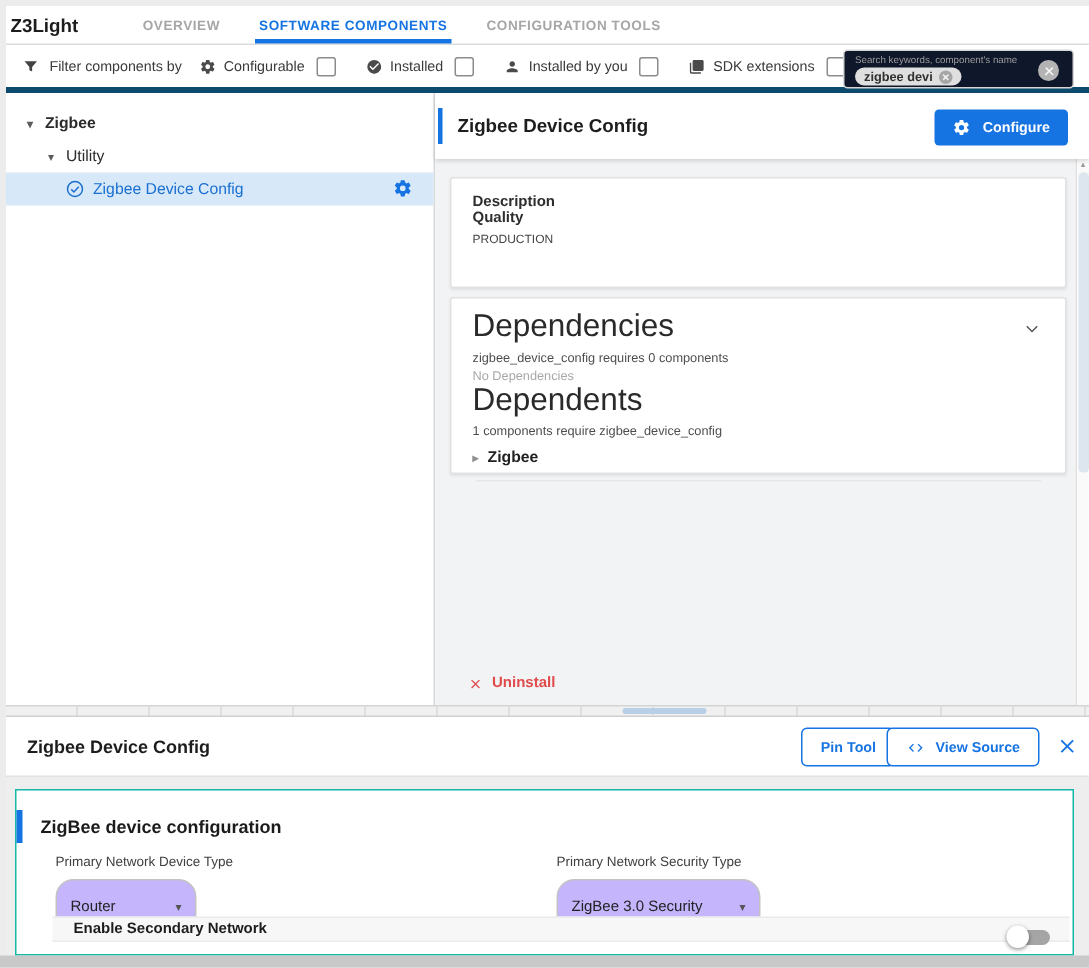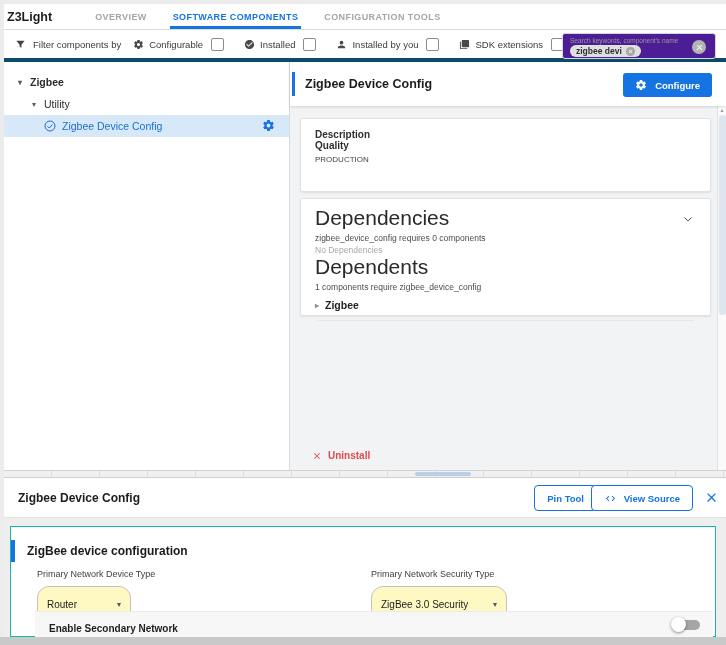--- a/index.html
+++ b/index.html
@@ -21,21 +21,21 @@
   .filterbar { position:absolute; left:4px; top:30px; right:0; height:32px; background:#fff;
                border-bottom:4px solid #0c4a6e; display:flex; align-items:center;
                font-size:9.5px; color:#3a3a3a; }
   .funnel-wrap { margin-left:11px; color:#424242; }
   .fb-label { margin:0 12px 0 7px; }
   .fgroup { display:flex; align-items:center; margin-right:20px; }
   .fgroup .gicon { color:#4a4a4a; margin-right:5px; }
   .checkbox { width:13px; height:13px; border:1.5px solid #8c8c8c; border-radius:2px;
               margin-left:8px; background:#fff; cursor:pointer; }
   .searchbox { position:absolute; right:10px; top:3px; width:154px; height:26px;
-               background:#4c1d95; border:1px solid #d6d6d6; border-radius:3px; padding:3px 7px; }
+               background:#0f172a; border:1px solid #d6d6d6; border-radius:3px; padding:3px 7px; }
   .search-ph { font-size:6.5px; color:#9b9b9b; }
   .chip { display:inline-flex; align-items:center; background:#dfdfdf; border-radius:9px;
           padding:1px 6px; font-size:8.5px; font-weight:bold; color:#303030; margin-top:1px; }
   .chip-x { width:9px; height:9px; border-radius:50%; background:#a6a6a6; margin-left:4px;
             position:relative; cursor:pointer; }
   .chip-x::before, .chip-x::after { content:""; position:absolute; left:2px; right:2px; top:4px;
             height:1px; background:#efefef; }
   .chip-x::before { transform:rotate(45deg); } .chip-x::after { transform:rotate(-45deg); }
   .search-clear { position:absolute; right:9px; top:6px; width:14px; height:14px; border-radius:50%;
             background:#b3b3b3; cursor:pointer; }
@@ -105,24 +105,24 @@
 
   .bp-content { position:absolute; left:4px; top:518px; right:0; height:119px; background:#eeeeef; }
   .config-card { position:absolute; left:6px; right:10px; top:8px; bottom:0; background:#fff;
                  border:1px solid #14b8a6; }
   .config-accent { position:absolute; left:0; top:13px; width:4px; height:22px; background:#1673e2; }
   .config-heading { position:absolute; left:16px; top:17px; font-size:12px; font-weight:bold; color:#1b1b1b; }
   .field { position:absolute; top:42px; }
   .field-1 { left:26px; } .field-2 { left:360px; }
   .field-label { font-size:9px; color:#3f3f3f; margin-bottom:7px; }
   .select { height:36px; border:1px solid #c3c3c3; border-radius:12px; display:flex; align-items:center;
-            justify-content:space-between; padding:0 9px; font-size:10px; color:#222; background:#fef9c3; cursor:pointer; }
+            justify-content:space-between; padding:0 9px; font-size:10px; color:#222; background:#c4b5fd; cursor:pointer; }
   .sel-1 { width:94px; } .sel-2 { width:136px; }
   .caret { font-size:8px; color:#555; margin-left:10px; }
-  .toggle-row { position:absolute; left:24px; right:2px; top:84px; height:34px; background:#f7f7f8;
+  .toggle-row { position:absolute; left:24px; right:2px; top:84px; height:17px; background:#f7f7f8;
                 border-top:1px solid #ebebeb; border-bottom:1px solid #ebebeb; display:flex; align-items:center; }
   .toggle-label { margin-left:14px; font-size:10px; font-weight:bold; color:#1d1d1d; }
   .toggle { position:absolute; right:12px; top:5px; width:30px; height:16px; cursor:pointer; }
   .toggle-track { position:absolute; left:7px; top:3px; width:22px; height:10px; background:#a5a5a5; border-radius:5px; }
   .toggle-knob { position:absolute; left:0; top:0; width:15px; height:15px; background:#fff;
                  border-radius:50%; box-shadow:0 1px 3px rgba(0,0,0,.45); }
   .bottom-strip { position:absolute; left:0; top:637px; right:0; height:8px; background:#c9c9c9; }
 </style>
 </head>
 <body>

